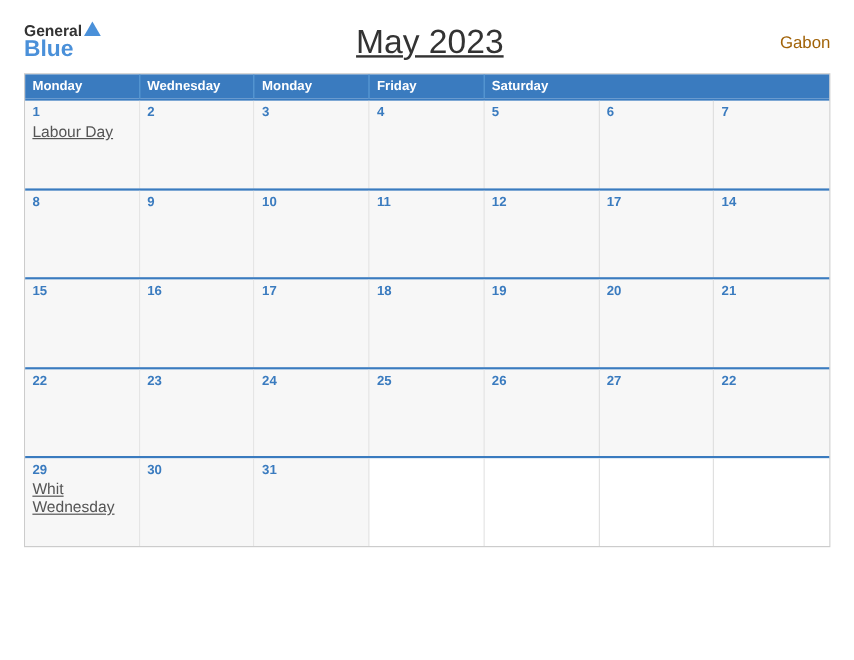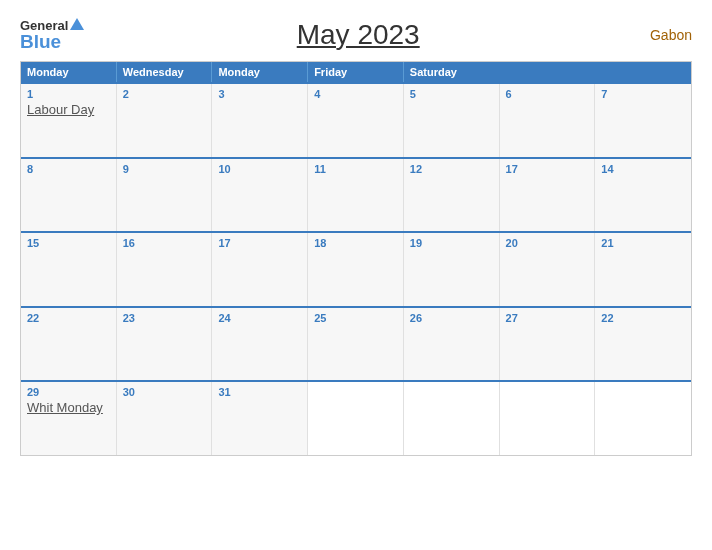--- a/index.html
+++ b/index.html
@@ -247,21 +247,21 @@
           <div class="cal-cell">
             <span class="day-num">27</span>
           </div>
           <div class="cal-cell">
             <span class="day-num">22</span>
           </div>
         </div>
         <div class="cal-week">
           <div class="cal-cell">
             <span class="day-num">29</span>
-            <span class="day-event">Whit Monday</span>
+            <span class="day-event">Whit Wednesday</span>
           </div>
           <div class="cal-cell">
             <span class="day-num">30</span>
           </div>
           <div class="cal-cell">
             <span class="day-num">31</span>
           </div>
           <div class="cal-cell empty"></div>
           <div class="cal-cell empty"></div>
           <div class="cal-cell empty"></div>

